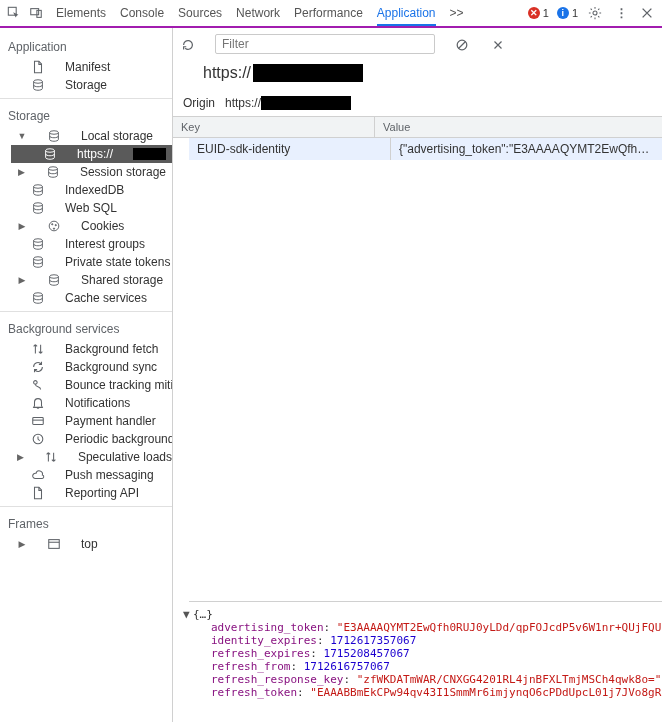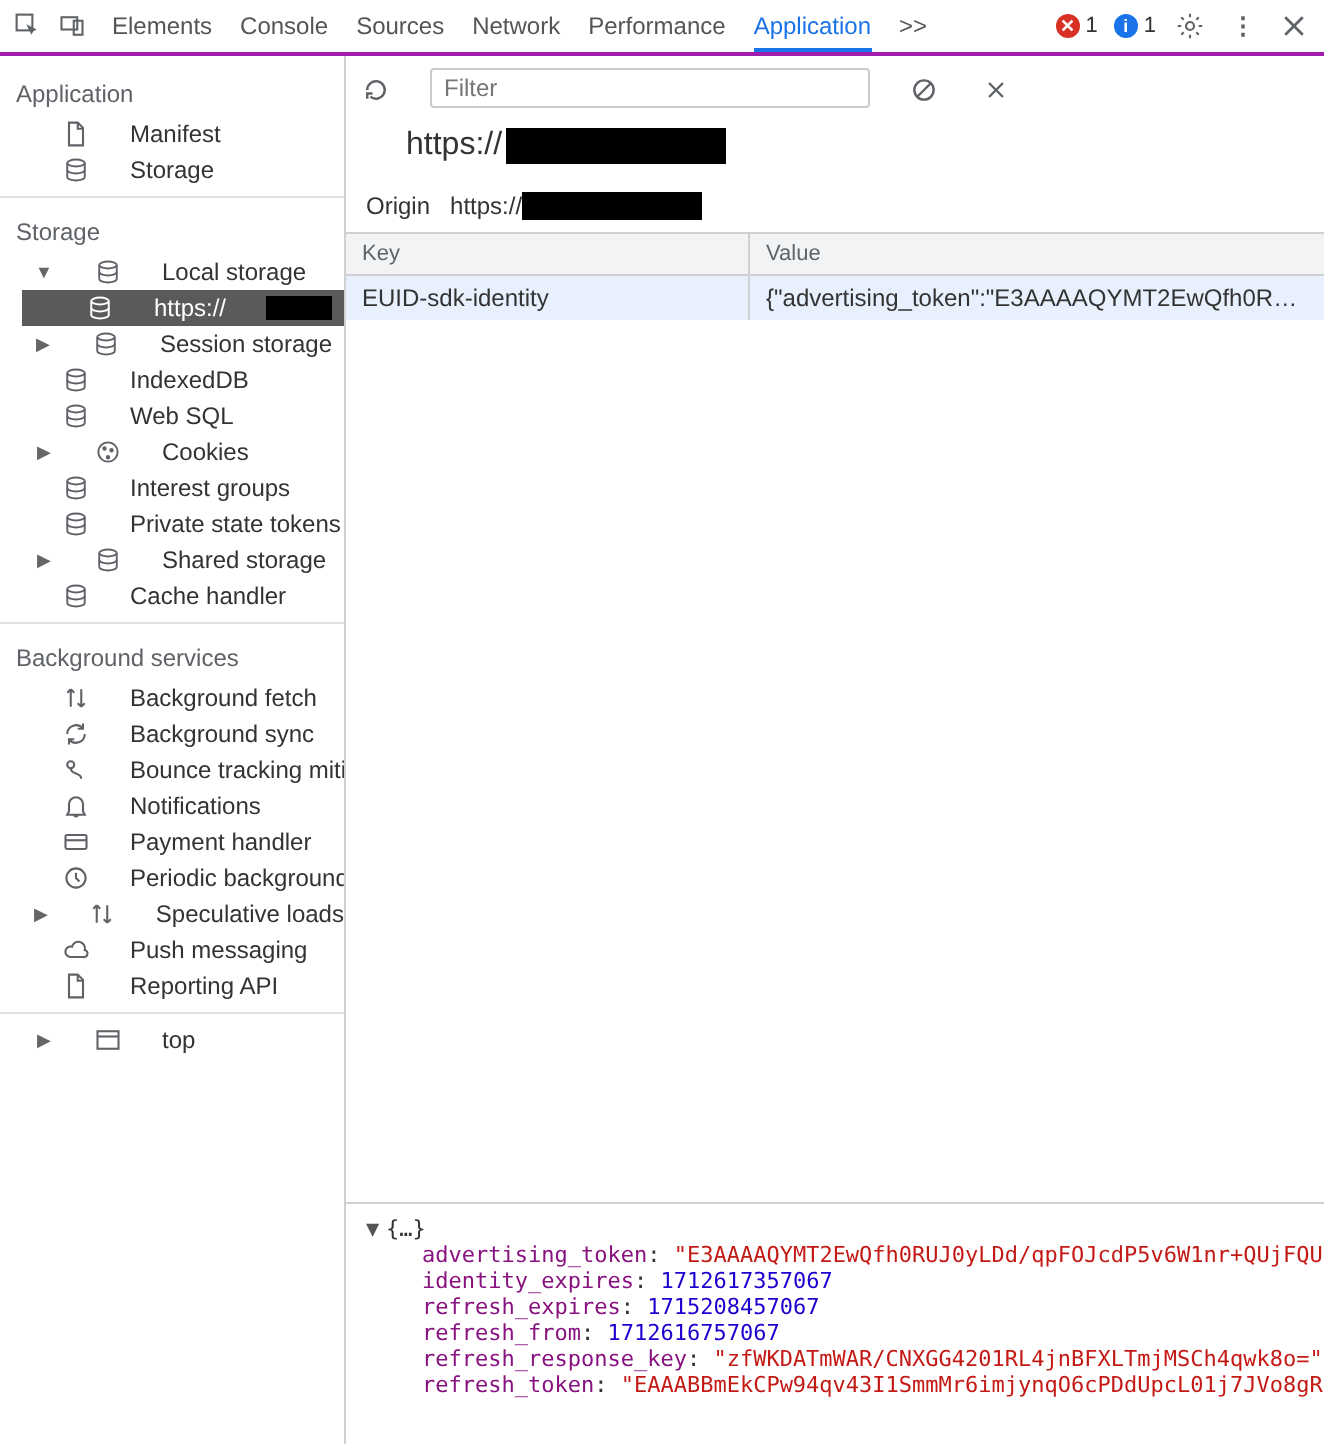--- a/index.html
+++ b/index.html
@@ -122,21 +122,21 @@
   }
   .tbl-head {
     display:flex;
     background:#f1f3f4;
     border-bottom:1px solid #d0d0d0;
     font-size:11px;
     color:#5f6368;
   }
   .col-key { width: 202px; padding:4px 8px; border-right:1px solid #d0d0d0;}
   .col-val { flex:1; padding:4px 8px;}
-  .tbl-body { flex:1; overflow:hidden; border-bottom:1px solid #d0d0d0;}
+  .tbl-body { flex:1; overflow:hidden; border-bottom:1px solid #d0d0d0;margin-left:16px;}
   .row {
     display:flex;
     background:#e8f0fe;
     font-size:12px;
   }
   .row .col-key{color:#333;}
   .row .col-val{color:#333; white-space:nowrap; overflow:hidden; text-overflow:ellipsis;}
   .detail {
     height: 120px;
     padding: 6px 10px 6px 10px;
@@ -325,21 +325,21 @@
       <span>Shared storage</span>
     </div>
     <div class="tree-item indent1">
       <span class="tico">
           <svg viewBox="0 0 16 16" fill="none" stroke="#5f6368" stroke-width="1.1">
             <ellipse cx="8" cy="4" rx="5" ry="2"></ellipse>
             <path d="M3 4v8c0 1.1 2.2 2 5 2s5-.9 5-2V4"></path>
             <path d="M3 8c0 1.1 2.2 2 5 2s5-.9 5-2"></path>
           </svg>
         </span>
-      <span>Cache handler</span>
+      <span>Cache services</span>
     </div>
 
     <hr class="sep">
     <div class="section-title">Background services</div>
     <div class="tree-item indent1">
         <span class="tico">
           <svg viewBox="0 0 16 16" fill="none" stroke="#5f6368" stroke-width="1.2">
             <path d="M5 3v10M5 3l-2 2M5 3l2 2M11 13V3M11 13l-2-2M11 13l2-2"></path>
           </svg>
         </span>
@@ -410,20 +410,21 @@
         <span class="tico">
           <svg viewBox="0 0 16 16" fill="none" stroke="#5f6368" stroke-width="1.2">
             <path d="M4 1.5h5l3 3v10H4z"></path>
             <path d="M9 1.5V5h3"></path>
           </svg>
         </span>
         <span>Reporting API</span>
       </div>
 
     <hr class="sep">
+    <div class="section-title">Frames</div>
     <div class="tree-item" style="padding-left:6px">
       <span class="ex">▶</span>
       <span class="tico">
           <svg viewBox="0 0 16 16" fill="none" stroke="#5f6368" stroke-width="1.2">
             <rect x="2" y="3" width="12" height="10"></rect>
             <path d="M2 6h12"></path>
           </svg>
         </span>
       <span>top</span>
     </div>

